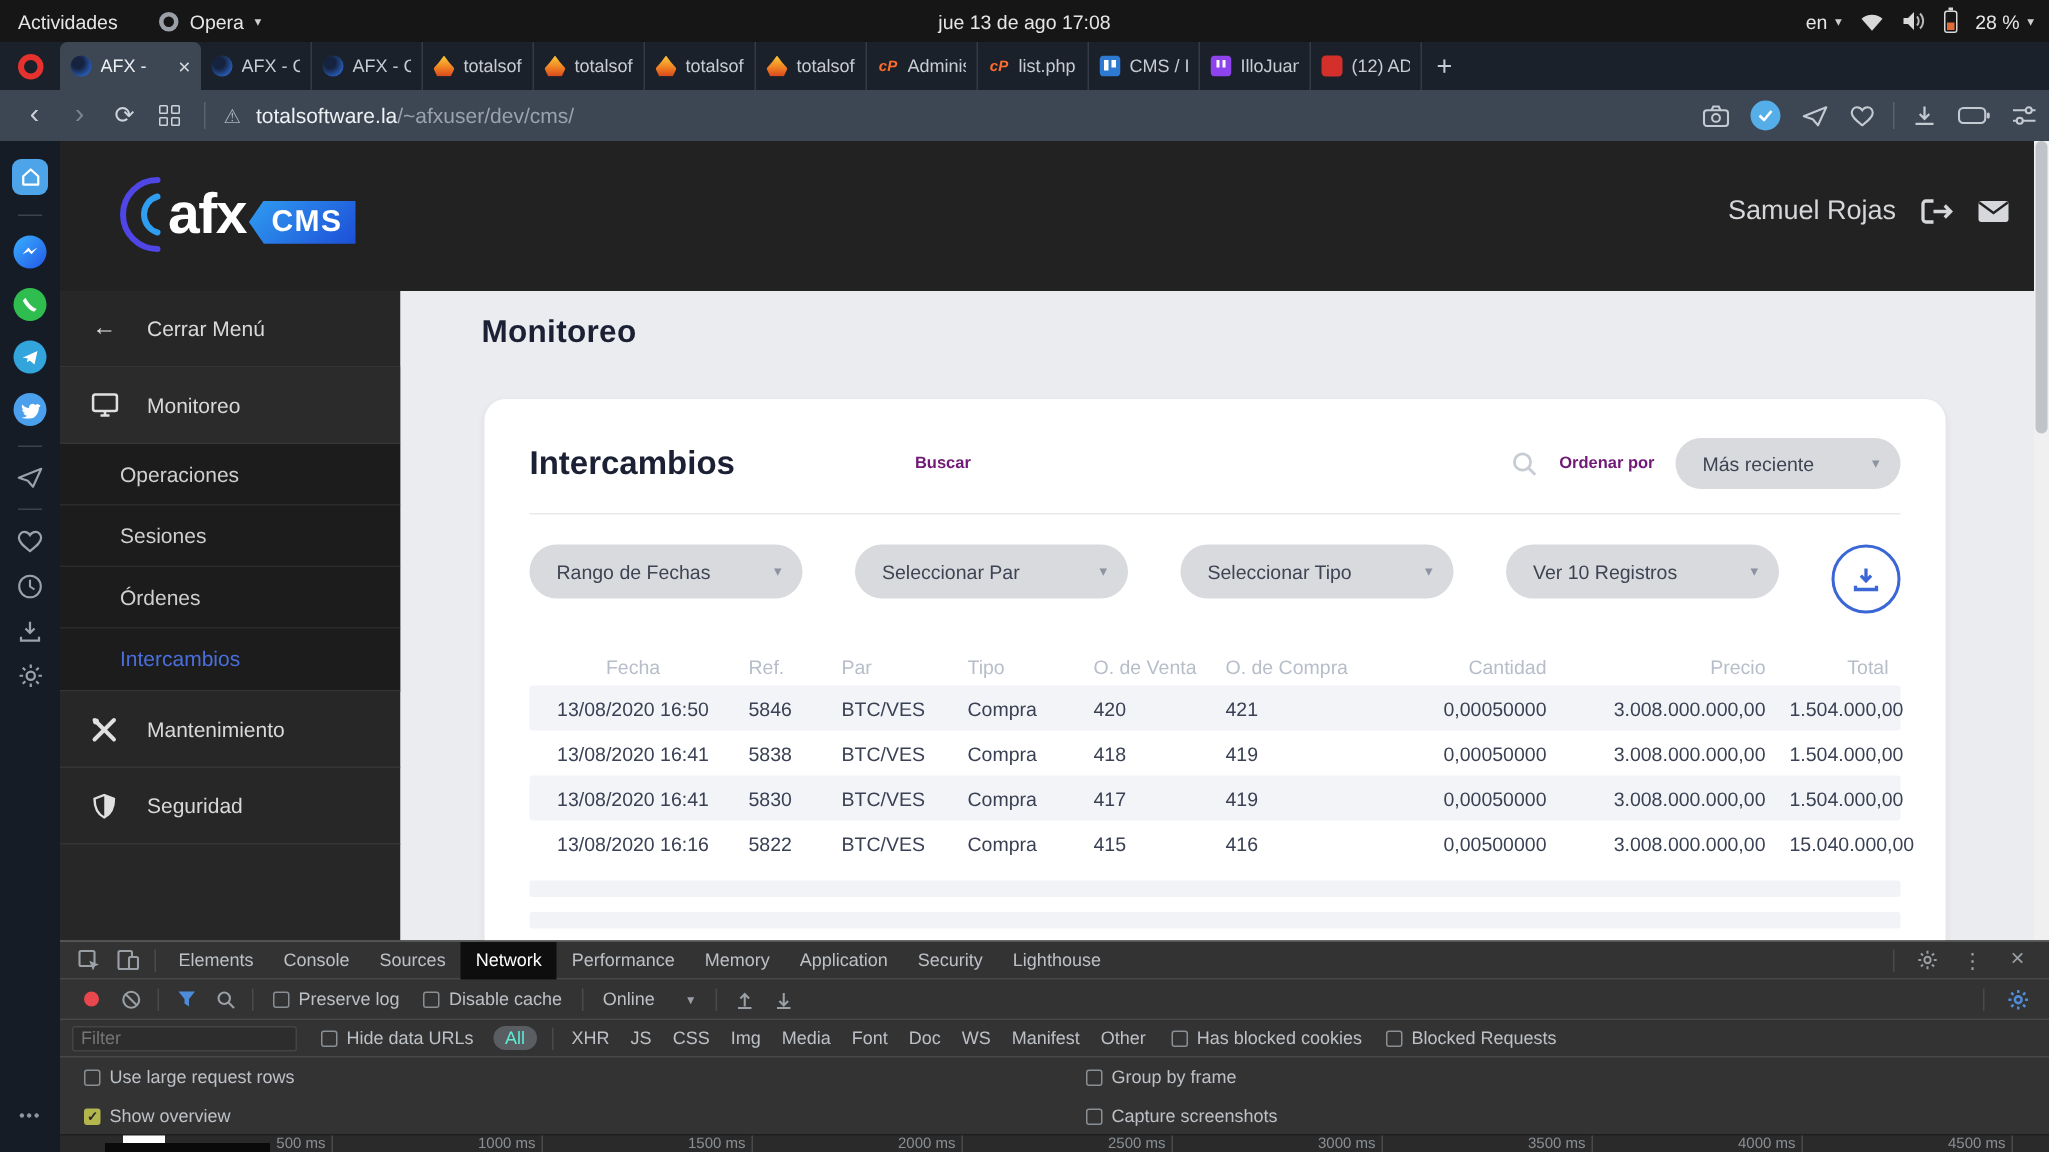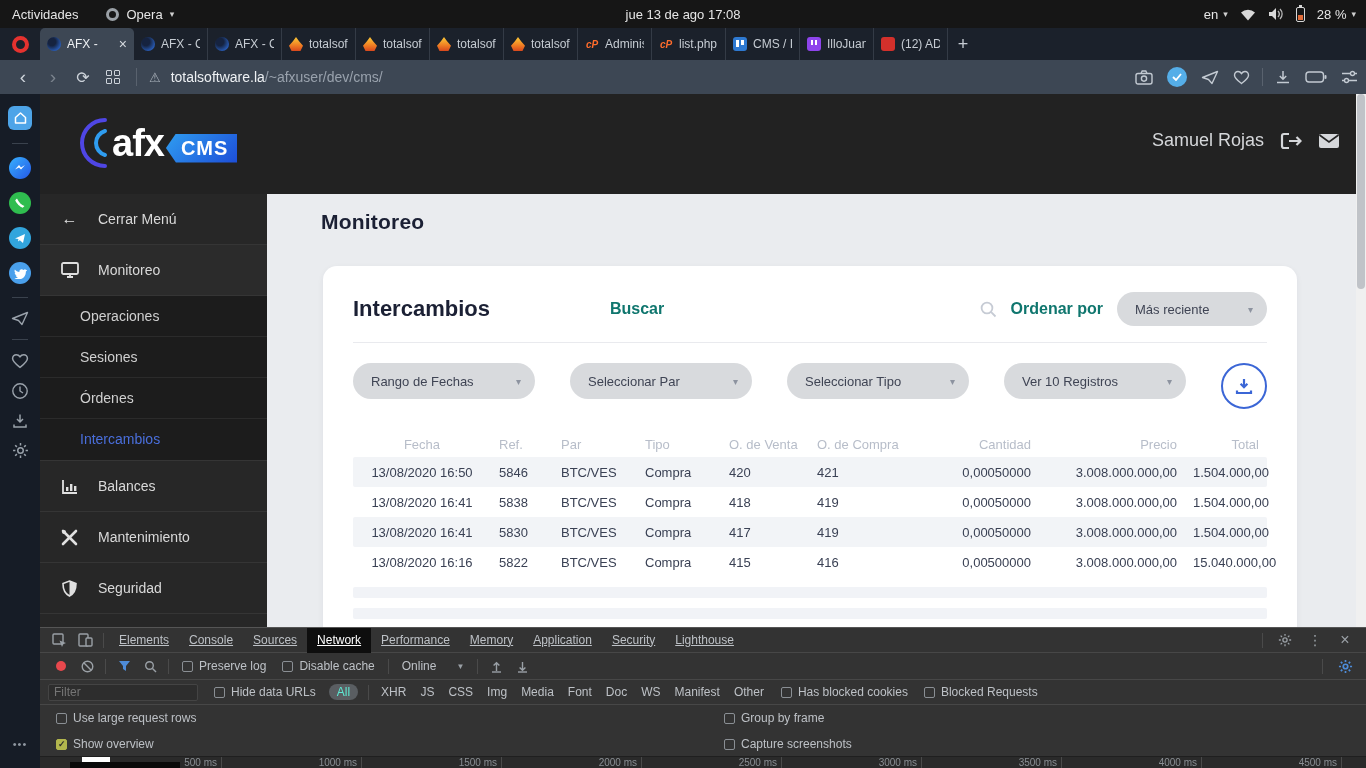--- a/index.html
+++ b/index.html
@@ -78,21 +78,21 @@
   .s-item { height:41px; line-height:41px; padding-left:40px; border-bottom:1px solid #2b2b2b; color:#cfcfcf; }
   .s-item:last-child { border-bottom:none; }
   .s-item.active { color:#4a6fdc; }
 
   .content { position:absolute; left:227px; top:100px; right:10px; bottom:0; background:#eaecef; }
   .page-title { margin:16px 0 0 54px; font-size:21px; font-weight:bold; color:#1b2034; letter-spacing:.2px; }
   .card { position:absolute; left:56px; top:72px; width:974px; height:600px; background:#fff; border-radius:14px; padding:26px 30px; box-shadow:0 2px 6px rgba(30,40,70,.06); }
   .card-head { display:flex; align-items:center; }
   .card-title { font-size:22px; font-weight:bold; color:#1b2034; flex:none; }
   .search-wrap { display:flex; align-items:center; margin-left:120px; flex:1; }
-  .lbl { font-size:16px; font-weight:bold; color:#0f766e; }
+  .lbl { font-size:11px; font-weight:bold; color:#701a75; }
   .search-input { flex:1; border:none; outline:none; background:transparent; height:24px; margin:0 8px; font-size:13px; color:#3f4454; }
   .order-wrap { display:flex; align-items:center; gap:14px; margin-left:14px; }
   .pill { background:#d8dadd; border-radius:18px; height:36px; display:flex; align-items:center; padding:0 14px 0 18px; font-size:13px; color:#3f4454; }
   .pill .pv { flex:1; }
   .pill .pa { color:#8d93a0; font-size:10px; margin-left:12px; }
   .pill.order { height:34px; width:150px; }
   .card-div { border-bottom:1px solid #e9eaee; margin-top:16px; }
   .filters { display:flex; align-items:flex-start; margin-top:20px; justify-content:space-between; }
   .filters .pill { width:182px; }
   .dl-btn { width:46px; height:46px; border-radius:50%; border:2px solid #3b66d6; display:flex; align-items:center; justify-content:center; background:#fff; }
@@ -107,21 +107,21 @@
   .stripe { height:11px; background:#f1f3f7; border-radius:2px; margin:10px 0; }
   .stripes { margin-top:8px; }
 
   .pg-scroll { position:absolute; right:0; top:0; width:10px; height:100%; background:#f0f0f0; }
   .pg-thumb { position:absolute; top:0; left:1px; width:8px; height:195px; background:#c0c3c8; border-radius:4px; }
 
   
   .devtools { position:absolute; left:40px; top:627px; width:1326px; height:141px; background:#333333; color:#bdc1c6; font-size:12px; border-top:1px solid #555; z-index:45; }
   .dt-row { display:flex; align-items:center; }
   .dt-tabs { height:25px; border-bottom:1px solid #474747; padding-left:6px; }
-  .dt-tab { padding:0 10px; line-height:25px; height:25px;text-decoration:underline; }
+  .dt-tab { padding:0 10px; line-height:25px; height:25px; }
   .dt-tab.active { background:#0e0e0e; color:#ffffff; }
   .dt-ico { width:26px; display:flex; justify-content:center; align-items:center; }
   .dt-sep { width:1px; height:15px; background:#4a4a4a; margin:0 5px; flex:none; }
   .dt-right { margin-left:auto; display:flex; align-items:center; gap:4px; padding-right:8px; }
   .dt-net { height:27px; border-bottom:1px solid #474747; padding-left:8px; }
   .rec-dot { width:10px; height:10px; border-radius:50%; background:#e8484d; }
   .cb { width:11px; height:11px; border:1px solid #8a8f94; border-radius:2px; background:transparent; display:inline-block; flex:none; position:relative; }
   .cb.checked { background:#b2b64d; border-color:#b2b64d; }
   .cb.checked::after { content:"✓"; color:#2b2b2b; font-size:9px; font-weight:bold; position:absolute; left:1px; top:-1px; }
   .cb-item { display:flex; align-items:center; gap:6px; margin:0 8px; }
@@ -413,31 +413,20 @@
               <path d="M6 15h6M9 12v3" stroke="#e0e0e0" stroke-width="1.8"></path>
             </svg>
         </span>
         <span>Monitoreo</span>
       </div>
       <div class="submenu">
         <div class="s-item">Operaciones</div>
         <div class="s-item">Sesiones</div>
         <div class="s-item">Órdenes</div>
         <div class="s-item active">Intercambios</div>
-      </div>
-      <div class="m-item">
-        <span class="m-ico">
-          <svg width="16" height="15" viewBox="0 0 16 15">
-              <path d="M1 1v13h14" stroke="#e0e0e0" fill="none" stroke-width="1.8"></path>
-              <rect x="4" y="8" width="2.4" height="4" fill="#e0e0e0"></rect>
-              <rect x="8" y="5" width="2.4" height="7" fill="#e0e0e0"></rect>
-              <rect x="12" y="7" width="2.4" height="5" fill="#e0e0e0"></rect>
-            </svg>
-        </span>
-        <span>Balances</span>
       </div>
       <div class="m-item">
         <span class="m-ico">
           <svg width="17" height="17" viewBox="0 0 17 17">
               <path d="M2 2l13 13" stroke="#e0e0e0" stroke-width="2.6" stroke-linecap="round"></path>
               <path d="M15 2 2 15" stroke="#e0e0e0" stroke-width="2.6" stroke-linecap="round"></path>
               <circle cx="3" cy="3" r="2" fill="#e0e0e0"></circle>
             </svg>
         </span>
         <span>Mantenimiento</span>

